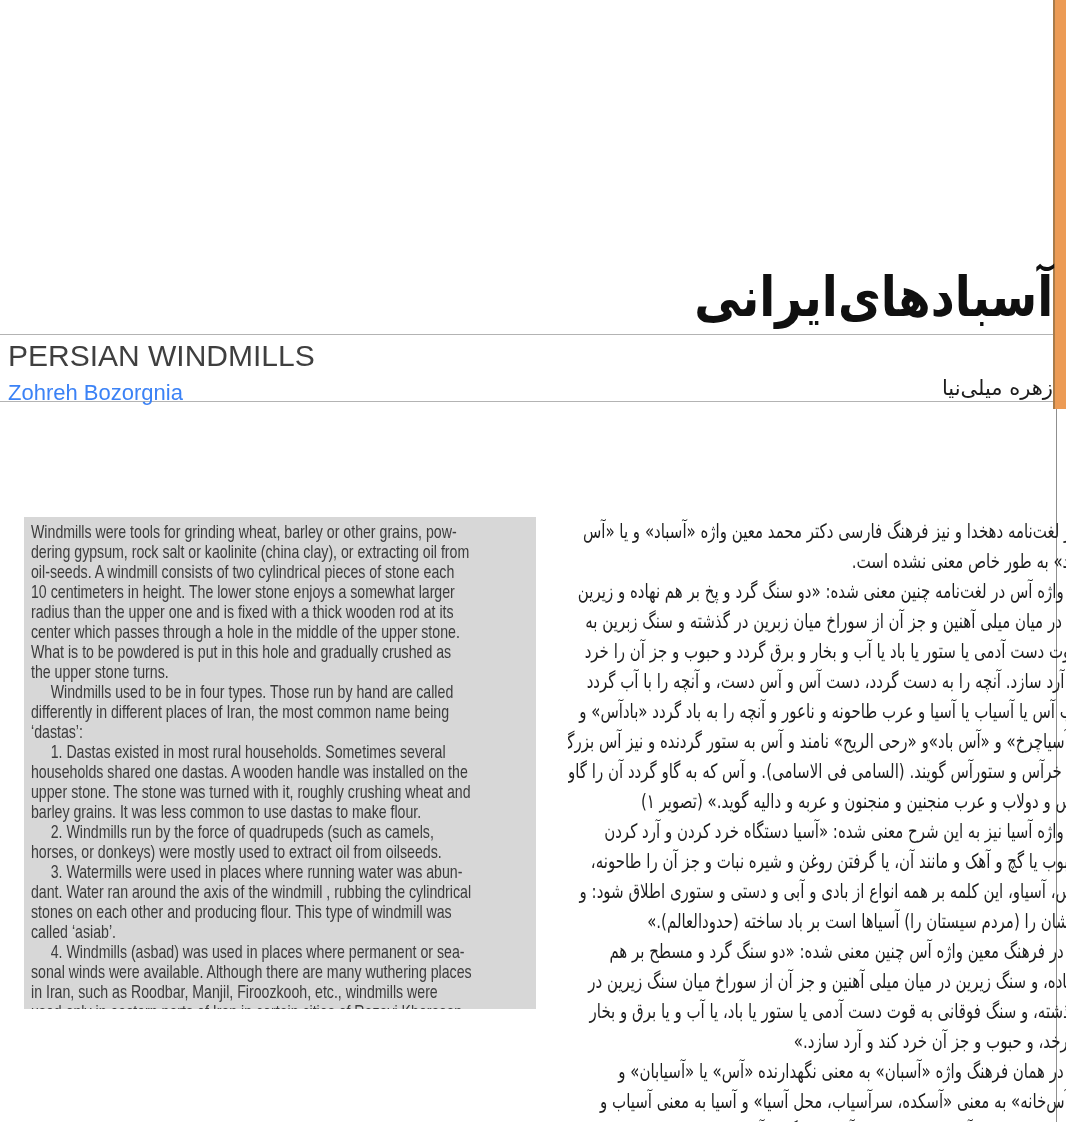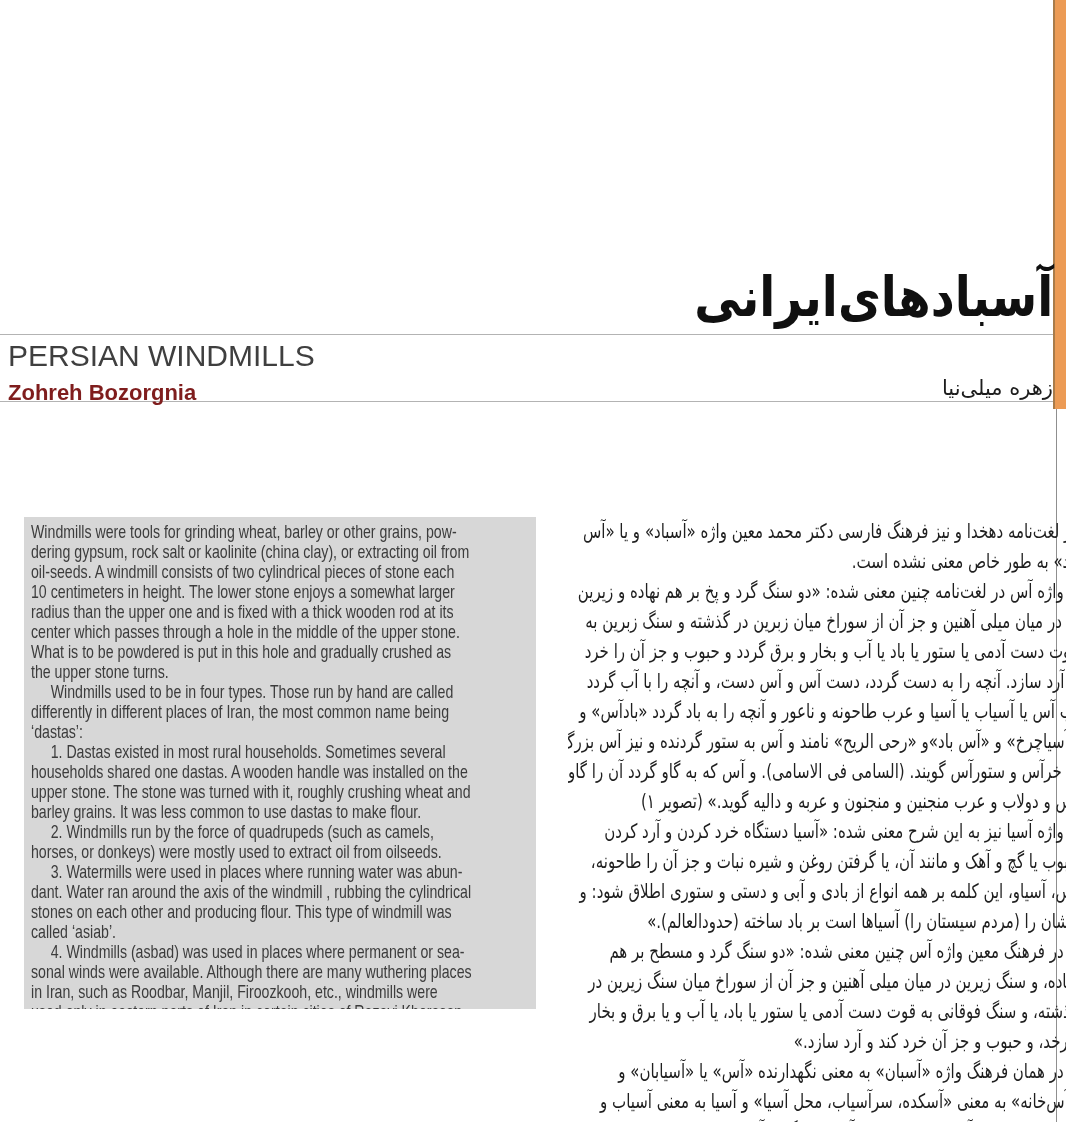--- a/index.html
+++ b/index.html
@@ -31,21 +31,21 @@
     font-weight:bold;font-size:55px;line-height:1.25;
     color:#101010;white-space:nowrap;
     transform:scaleX(0.85);transform-origin:100% 50%;
   }
   .title-en{
     position:absolute;left:8px;top:303px;
     font-size:30px;line-height:1.1;color:#3f3f3f;white-space:nowrap;margin-top:36px;
   }
   .author-en{
     position:absolute;left:8px;top:380px;
-    font-size:22px;color:#7f1d1d;white-space:nowrap;font-weight:bold;
+    font-size:22px;color:#3b82f6;white-space:nowrap;
   }
   .author-fa{
     position:absolute;right:13px;top:376px;
     direction:rtl;
     font-family:"DejaVu Sans",sans-serif;
     font-size:21px;color:#1d1d1d;white-space:nowrap;
   }
 
   
   .english-box{

